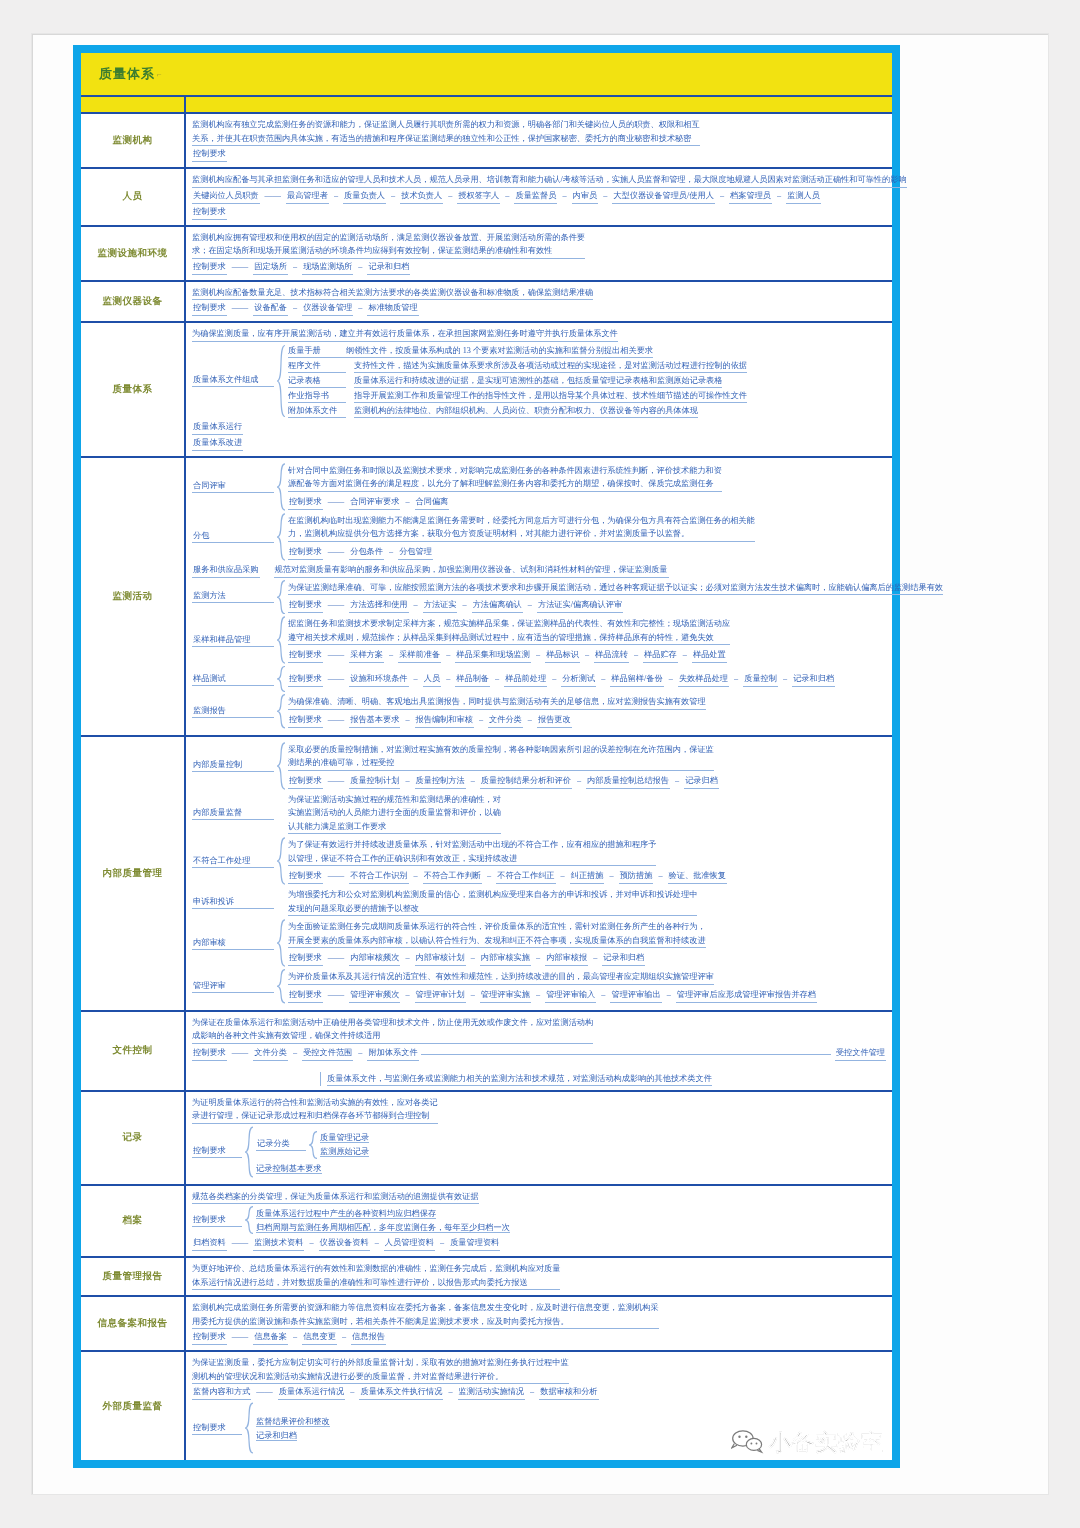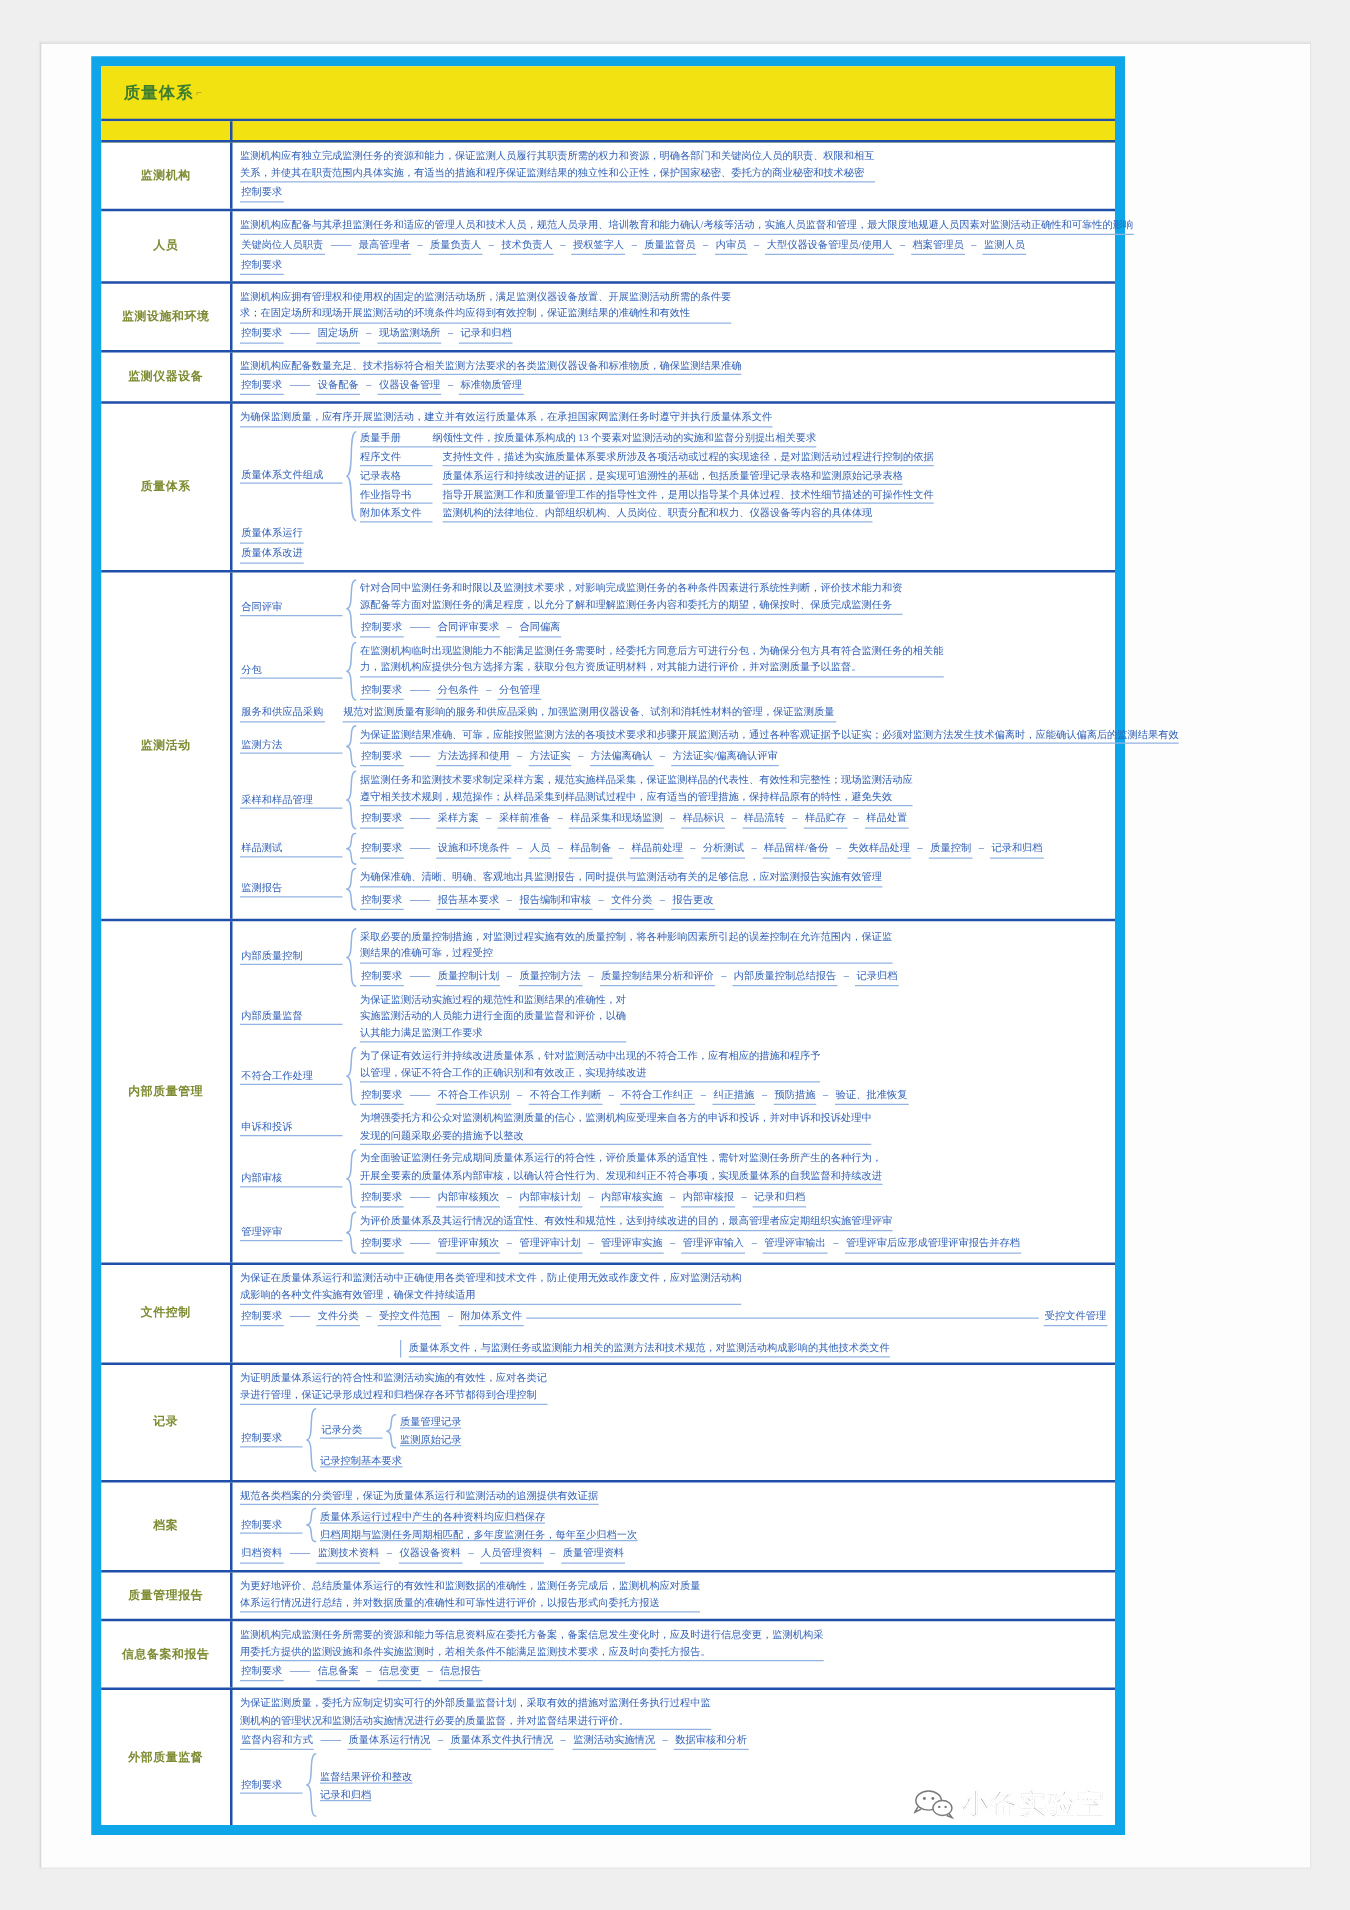--- a/index.html
+++ b/index.html
@@ -100,21 +100,21 @@
 
   .leader { display:flex; align-items:center; }
   .leader .line { flex:1; height:1px; background:#93b4e0; margin:0 0 0 2px; }
 
   
   .dc-line { display:flex; align-items:flex-start; }
 
   
   .wm {
     position:absolute; right:8px; bottom:2px;
-    display:flex; align-items:center; gap:4px;
+    display:flex; gap:4px;
     opacity:.78; pointer-events:none;
   }
   .wm-txt {
     font-size:22px; color:#4a4a4a; font-weight:bold;
     letter-spacing:1px;
     -webkit-text-stroke:0.6px #ffffff;
   }
   .wm-ico { width:34px; height:26px; }
 </style>
 </head>

